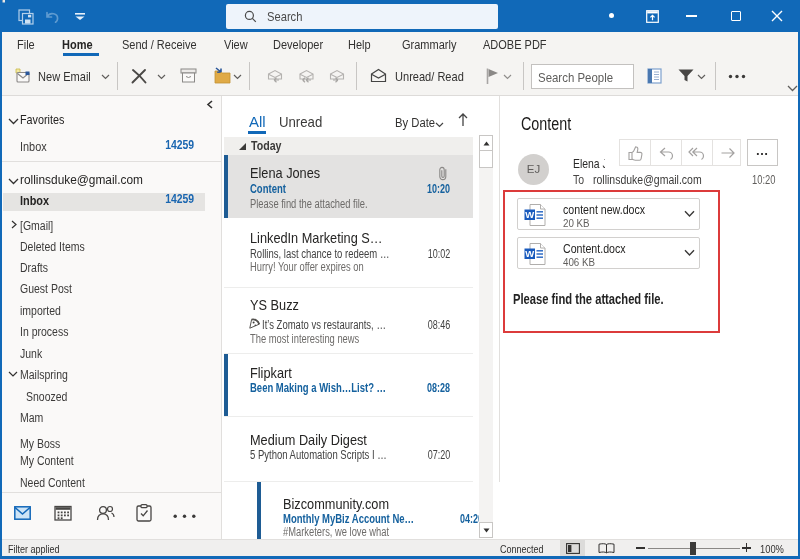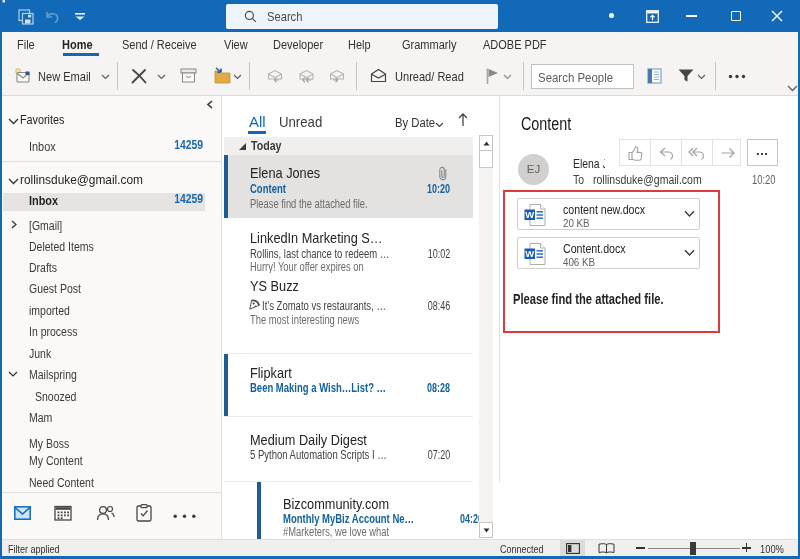--- a/index.html
+++ b/index.html
@@ -17,21 +17,21 @@
   #homeline { position:absolute; left:61px; top:21px; width:36px; height:3px; background:#1168b8; }
   
   #ribbon { position:absolute; left:2px; top:57px; width:796px; height:39px; background:#f5f4f2; border-bottom:1px solid #dddbd9; }
   .rtext { position:absolute; font-size:13px; color:#323130; white-space:nowrap; transform:scaleX(0.85); transform-origin:0 0; }
   .rsep { position:absolute; top:5px; width:1px; height:28px; background:#c8c6c4; }
   #searchpeople { position:absolute; left:529px; top:7px; width:103px; height:25px; background:#fff; border:1px solid #c3c1bf; }
   #searchpeople span { position:absolute; left:6px; top:5px; font-size:13px; color:#5f5e5c; transform:scaleX(0.88); transform-origin:0 0; }
   
   #main { position:absolute; left:0; top:96px; width:800px; height:443px; }
   #nav { position:absolute; left:2px; top:0; width:220px; height:443px; background:#faf9f8; border-right:1px solid #e1dfdd; }
-  .folder { position:absolute; left:0; width:220px; height:21px; font-size:12.5px; color:#3b3a39;margin-left:9px; }
+  .folder { position:absolute; left:0; width:220px; height:21px; font-size:12.5px; color:#3b3a39; }
   .folder .fname { position:absolute; left:18px; top:3px; transform:scaleX(0.84); transform-origin:0 0; white-space:nowrap; }
   .folder .fcount { position:absolute; right:28px; top:3px; font-weight:700; color:#1a66b0; font-size:13px; transform:scaleX(0.8); transform-origin:100% 0; }
   #list { position:absolute; left:223px; top:0; width:277px; height:443px; background:#fff; border-right:1px solid #e1dfdd; }
   #reading { position:absolute; left:500px; top:0; width:298px; height:443px; background:#fff; }
   
   .eitem { position:absolute; left:1px; width:249px; background:#fff; }
   .ename { position:absolute; left:26px; font-size:15px; color:#252423; white-space:nowrap; transform:scaleX(0.85); transform-origin:0 0; }
   .esub  { position:absolute; left:26px; font-size:12.5px; color:#424242; white-space:nowrap; transform:scaleX(0.76); transform-origin:0 0; }
   .eprev { position:absolute; left:26px; font-size:12px; color:#6d6b69; white-space:nowrap; transform:scaleX(0.78); transform-origin:0 0; }
   .etime { position:absolute; right:23px; font-size:12.5px; color:#424242; transform:scaleX(0.72); transform-origin:100% 0; }
@@ -342,21 +342,21 @@
       </div>
 
       <div class="eitem" style="top:122px;height:70px;">
         <div class="ename" style="top:11px;">LinkedIn Marketing S…</div>
         <div class="esub" style="top:29px;">Rollins, last chance to redeem …</div>
         <div class="etime" style="top:29px;">10:02</div>
         <div class="eprev" style="top:42px;">Hurry! Your offer expires on</div>
       </div>
       <div class="esep" style="top:191px;"></div>
 
-      <div class="eitem" style="top:177px;height:66px;text-align:right;">
+      <div class="eitem" style="top:196px;height:66px;text-align:right;">
         <div class="ename" style="top:4px;">YS Buzz</div>
         <svg class="abs" style="left:25px;top:26px;" width="11" height="11" viewBox="0 0 11 11">
           <path d="M0.8 10.2 L2.6 1.6 C5.8 0.8 9.2 2.8 10.2 6.2 L0.8 10.2 Z" fill="#fff" stroke="#55524f" stroke-width="1"></path>
           <path d="M2.6 1.6 C5.8 0.8 9.2 2.8 10.2 6.2" fill="none" stroke="#55524f" stroke-width="1.8"></path>
           <circle cx="4.6" cy="4.6" r="1" fill="#403e3c"></circle>
           <circle cx="6.3" cy="7.2" r="0.8" fill="#403e3c"></circle>
         </svg>
         <div class="esub" style="left:38px;top:26px;">It’s Zomato vs restaurants, …</div>
         <div class="etime" style="top:26px;">08:46</div>
         <div class="eprev" style="top:40px;">The most interesting news</div>

